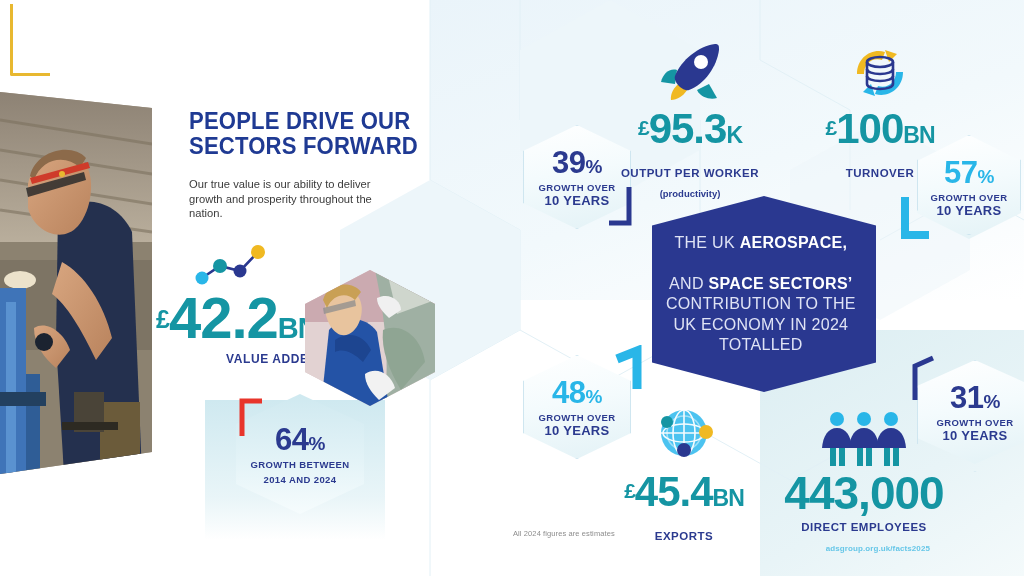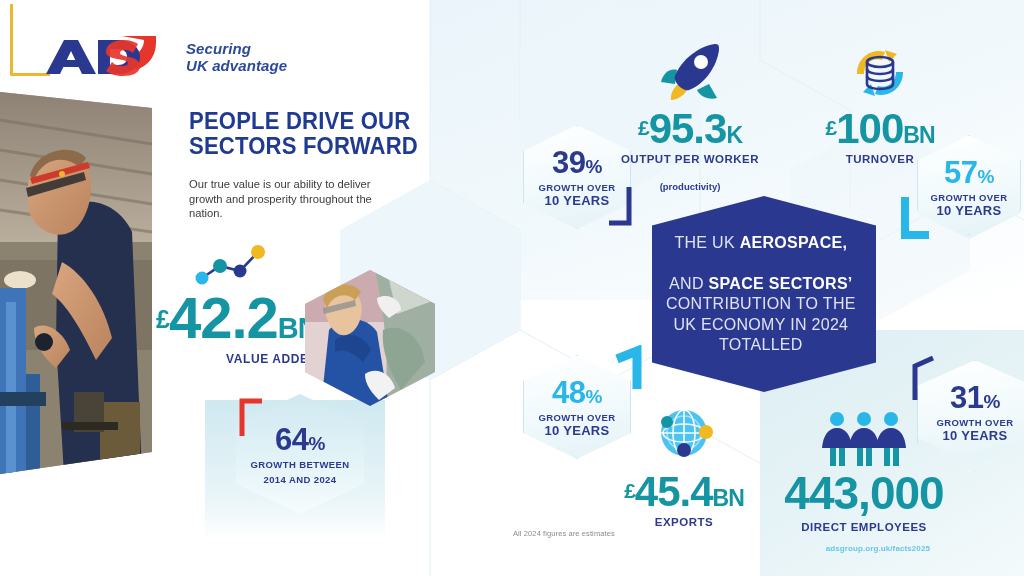--- a/index.html
+++ b/index.html
@@ -138,23 +138,23 @@
   
   .iconstat { position:absolute; text-align:center; }
   .iconstat .ico { margin:0 auto; }
   .iconstat .num {
     font-weight:800; letter-spacing:-1px; white-space:nowrap; line-height:1;
   }
   .iconstat .num .pnd { font-size:21px; vertical-align:8px; }
   .iconstat .num .big { font-size:42px; }
   .iconstat .num .unit { font-size:23px; }
   .iconstat .cap {
-    color:#2b3a8f; font-weight:800; font-size:11.5px; letter-spacing:.5px; margin-top:3px;
-  }
-  .iconstat .sub { color:#2b3a8f; font-weight:700; font-size:9.5px; margin-top:16px; }
+    color:#2b3a8f; font-weight:800; font-size:11.5px; letter-spacing:.5px; margin-top:17px;
+  }
+  .iconstat .sub { color:#2b3a8f; font-weight:700; font-size:9.5px; margin-top:9px; }
 
   .teal { color:#1595a3; }
 
   
   .footnote {
     position:absolute; left:513px; top:529px;
     color:#8d8d8d; font-size:7.5px; letter-spacing:.1px;
   }
   .url {
     position:absolute; left:930px; top:544px;
@@ -185,34 +185,20 @@
       <g fill="#edf6fa">
         <polygon points="430,180 520,230 520,330 430,380 340,330 340,230"></polygon>
         <polygon points="610,0 700,50 700,150 610,200 520,150 520,50"></polygon>
         <polygon points="880,120 970,170 970,270 880,320 790,270 790,170" opacity=".5"></polygon>
       </g>
     </svg>
   </div>
 
   <div class="accent-gold"></div>
 
-  <div class="logo-wrap">
-    <svg class="logo-mark" viewBox="0 0 128 46">
-      <path d="M78 2 L112 2 L112 8 C112 24 103 32 92 36 L88 22 C96 19 100 13 100 6 Z" fill="#e8352b"></path>
-      <path d="M2 40 L20 6 L34 6 L52 40 L38 40 L27 17 L16 40 Z" fill="#2a3890"></path>
-      <path d="M19 26 L35 26 L38 33 L16 33 Z" fill="#2a3890"></path>
-      <path d="M54 6 L74 6 C88 6 96 14 96 23 C96 32 88 40 74 40 L54 40 Z" fill="#2a3890"></path>
-      <path d="M66 15 L74 15 C80 15 83 18 83 23 C83 28 80 31 74 31 L66 31 Z" fill="#ffffff"></path>
-      <path d="M62 18 C62 10 70 6 80 6 C86 6 91 8 94 10 L89 19 C87 17 84 16 81 16 C78 16 76 17 76 19 C76 24 96 21 96 32 C96 39 88 42 79 42 C72 42 66 40 62 37 L68 28 C71 31 75 32 79 32 C82 32 84 31 84 29 C84 24 62 27 62 18 Z" fill="#e8352b" opacity=".92"></path>
-    </svg>
-    <div class="logo-tag">
-      <div>Securing</div>
-      <div>UK advantage</div>
-    </div>
-  </div>
 
   <div class="photo-left">
     <svg class="ph" viewBox="0 0 152 382" preserveAspectRatio="none">
       <defs>
         <linearGradient id="roofg" x1="0" y1="0" x2="0" y2="1">
           <stop offset="0" stop-color="#8d8274"></stop>
             <stop offset="1" stop-color="#b9ae9c"></stop>
         </linearGradient>
         <linearGradient id="skin" x1="0" y1="0" x2="1" y2="1">
           <stop offset="0" stop-color="#d8a680"></stop>

